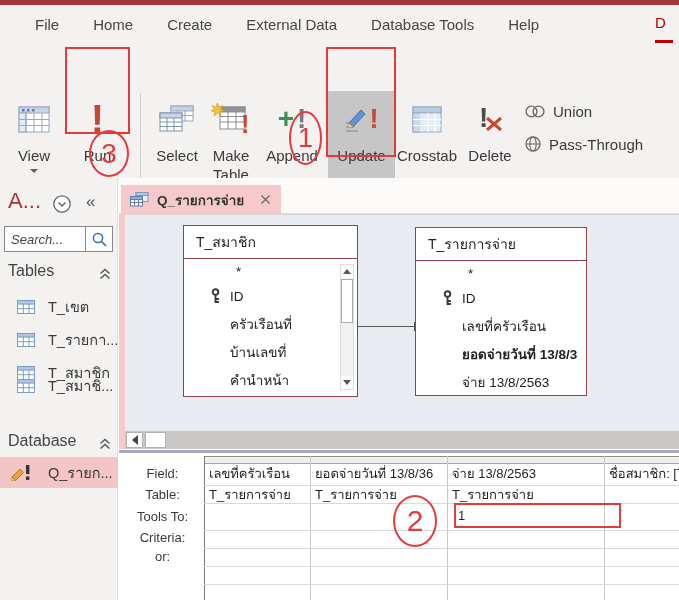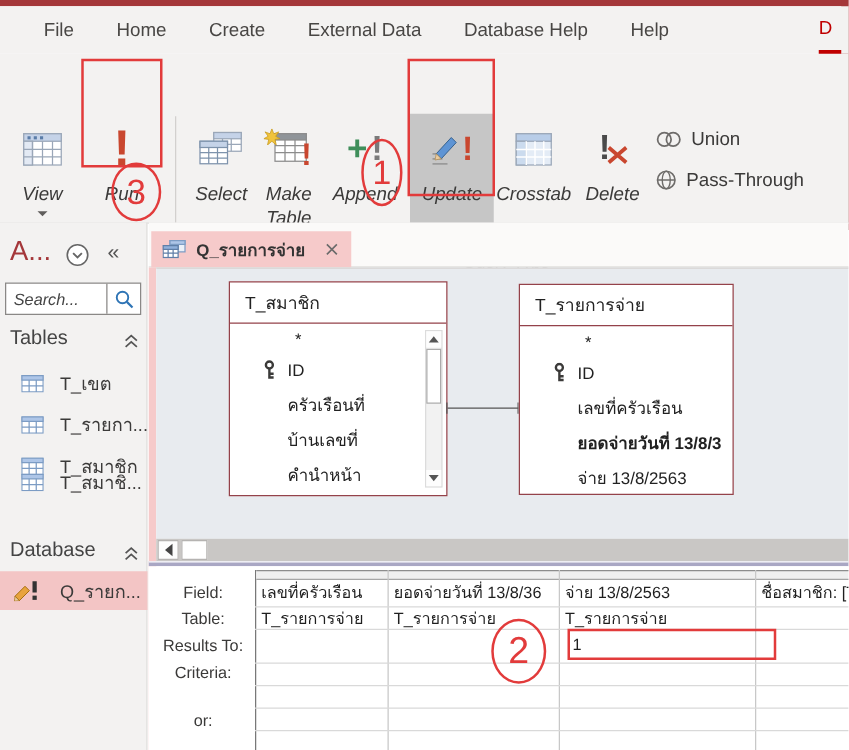--- a/index.html
+++ b/index.html
@@ -11,21 +11,21 @@
   .top-strip{left:0;top:0;width:679px;height:5px;background:#A4373A;}
   .right-strip{left:673px;top:0;width:6px;height:184px;background:#A4373A;}
   .menu-bar{left:0;top:5px;width:679px;height:38px;background:#F3F2F1;display:flex;align-items:center;padding-left:18px;box-sizing:border-box;}
   .menu-item{padding:0 17px;font-size:15px;color:#484644;white-space:nowrap;}
   .menu-design{left:655px;top:5px;width:18px;height:35px;line-height:35px;font-size:15px;color:#C00000;border-bottom:4px solid #C00000;text-align:left;}
 
   
   .ribbon{left:0;top:43px;width:679px;height:135px;background:#F3F2F1;border-bottom:1px solid #DCDAD8;}
   .rbtn{position:absolute;top:48px;height:108px;display:flex;flex-direction:column;align-items:center;font-size:15px;color:#3B3A39;}
   .rbtn .ic{height:56px;display:flex;align-items:center;justify-content:center;}
-  .rbtn .lbl{margin-top:0;text-align:center;line-height:1.25;font-style:italic;}
+  .rbtn .lbl{margin-top:0;text-align:center;line-height:1.25;}
   .rbtn.selected{background:#C6C6C6;}
   .grp-sep{left:140px;top:50px;width:1px;height:112px;background:#D2D0CE;}
   .grp-lbl{position:absolute;top:159px;font-size:13.5px;color:#605E5C;text-align:center;}
   .sbtn{position:absolute;left:524px;height:22px;display:flex;align-items:center;gap:7px;font-size:15px;color:#3B3A39;white-space:nowrap;}
   .caret-down{width:0;height:0;border-left:4px solid transparent;border-right:4px solid transparent;border-top:4px solid #605E5C;margin-top:3px;}
   .excl-big{font-size:40px;font-weight:bold;color:#C9472F;line-height:1;}
   .excl-md{font-size:25px;font-weight:bold;line-height:1;}
 
   
   .ann-rect{position:absolute;border:2.5px solid #E23B3B;z-index:60;box-sizing:border-box;}
@@ -94,21 +94,21 @@
 <div class="screen">
 
   <div class="abs top-strip"></div>
   <div class="abs right-strip"></div>
 
   <div class="abs menu-bar">
     <div class="menu-item">File</div>
     <div class="menu-item">Home</div>
     <div class="menu-item">Create</div>
     <div class="menu-item">External Data</div>
-    <div class="menu-item">Database Help</div>
+    <div class="menu-item">Database Tools</div>
     <div class="menu-item">Help</div>
   </div>
   <div class="abs menu-design">D</div>
 
   <div class="abs ribbon">
 
     <div class="rbtn" style="left:6px;width:56px;">
       <div class="ic">
         <svg width="32" height="27" viewBox="0 0 32 27">
           <rect x="1" y="1" width="30" height="25" fill="#fff" stroke="#9AA7B8"></rect>
@@ -392,23 +392,23 @@
   <div class="hs-btn">
       <div class="tri-left"></div>
     </div>
   <div class="hs-thumb"></div>
   <div class="abs pane-div"></div>
 
   <div class="abs grid-pane"></div>
 
   <div class="glbl" style="top:465px;">Field:</div>
   <div class="glbl" style="top:486px;">Table:</div>
-  <div class="glbl" style="top:508px;">Results To:</div>
+  <div class="glbl" style="top:508px;">Tools To:</div>
   <div class="glbl" style="top:529px;">Criteria:</div>
-  <div class="glbl" style="top:568px;">or:</div>
+  <div class="glbl" style="top:548px;">or:</div>
 
   <div class="abs grid-left-border"></div>
   <div class="abs grid-top-strip"></div>
   <div class="gline-v" style="left:310px;"></div>
   <div class="gline-v" style="left:447px;"></div>
   <div class="gline-v" style="left:604px;"></div>
   <div class="gline-h" style="top:485px;"></div>
   <div class="gline-h" style="top:503px;"></div>
   <div class="gline-h" style="top:530px;"></div>
   <div class="gline-h" style="top:548px;"></div>

